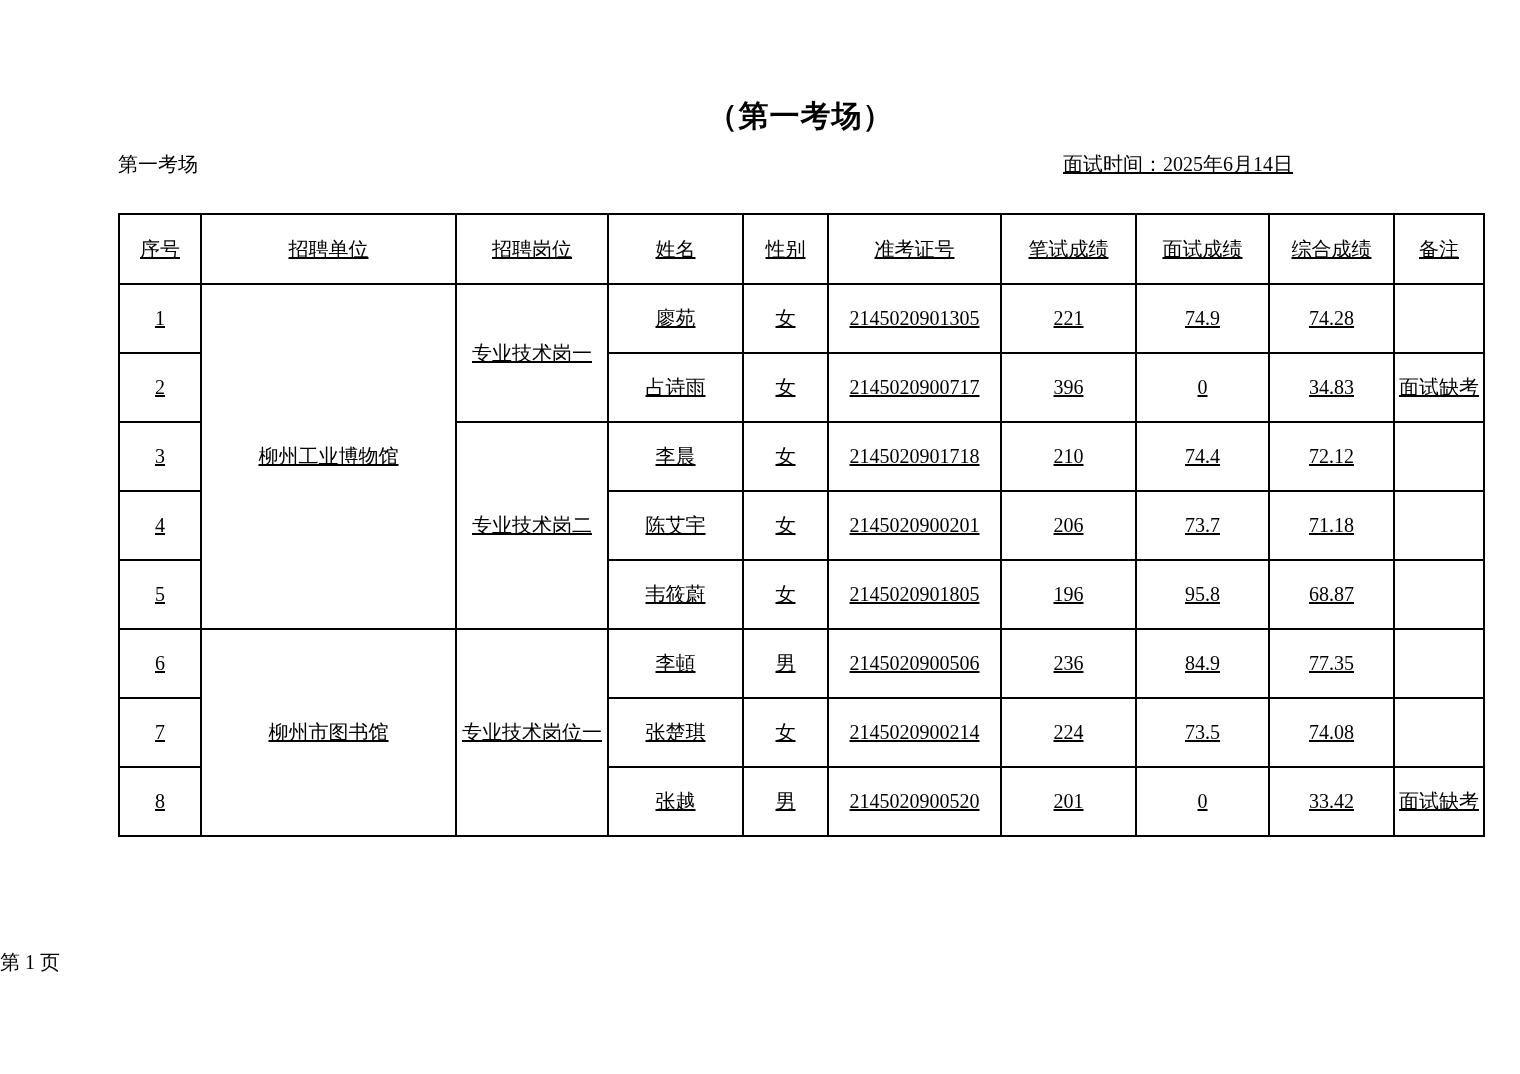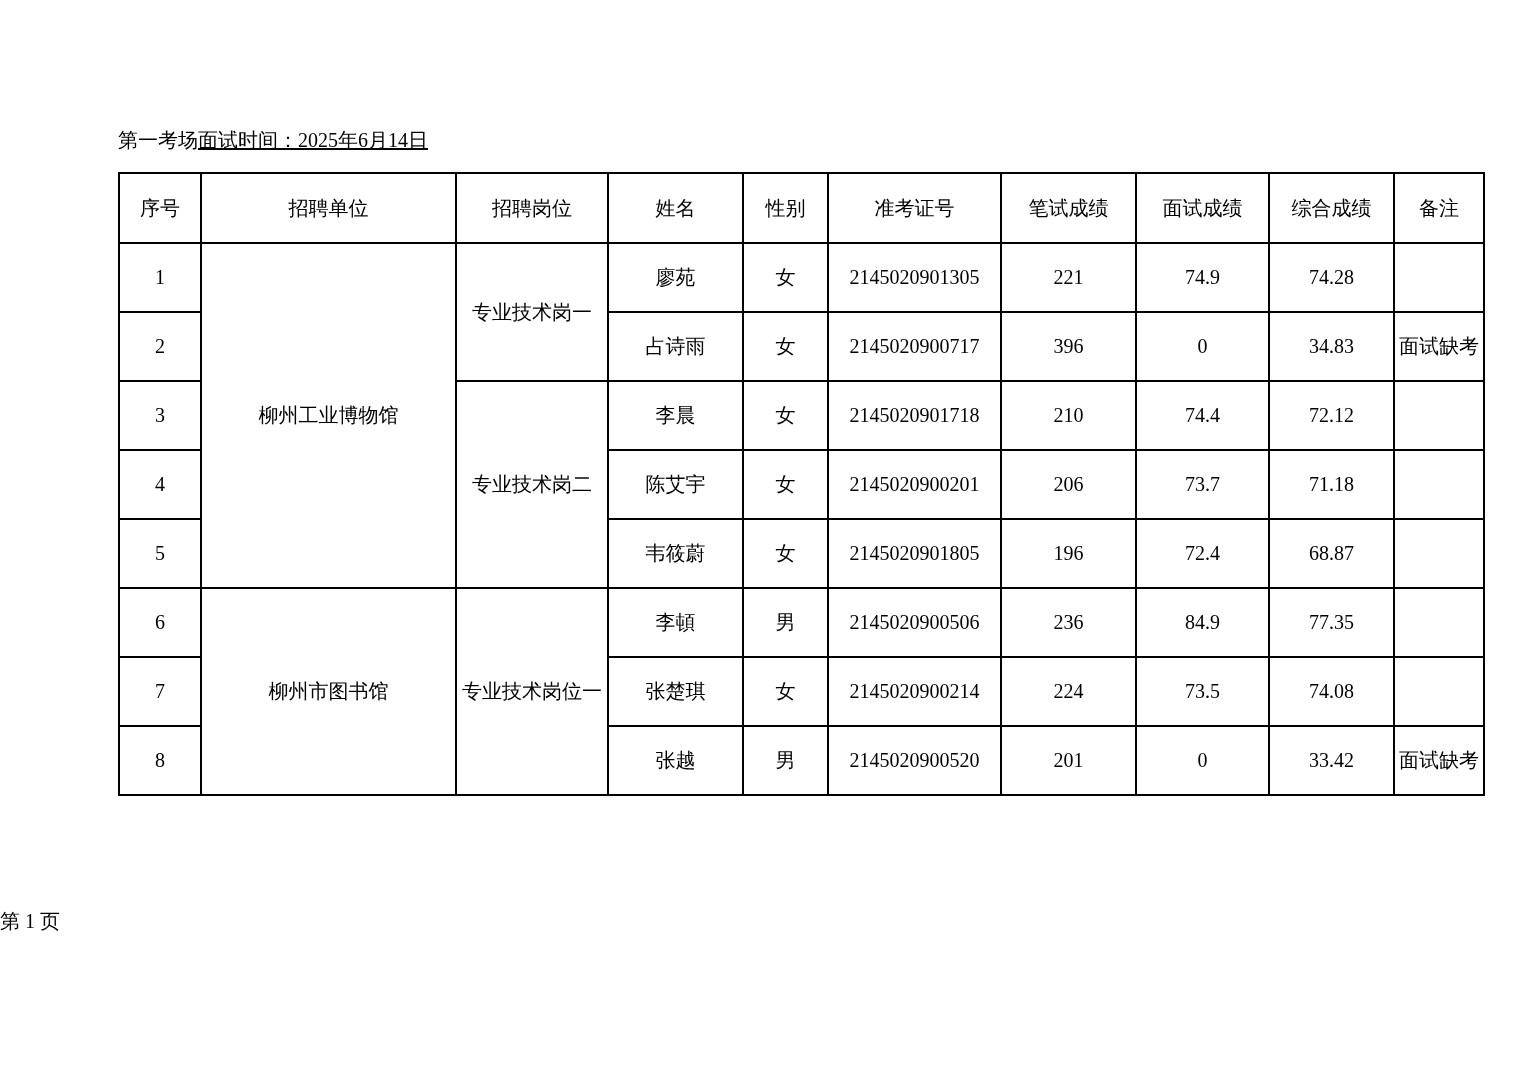--- a/index.html
+++ b/index.html
@@ -20,35 +20,37 @@
   }
   .title-block {
     padding-top: 96px;
     text-align: center;
     font-weight: bold;
     font-size: 30px;
     line-height: 40px;
     letter-spacing: 1px;
   }
   .meta-row {
-    margin-top: 32px;
+    margin-top: 16px;
     display: flex;
+    justify-content: space-between;
     align-items: baseline;
     font-size: 20px;
     line-height: 24px;
   }
   .meta-row .time {
     padding-right: 190px;
     text-decoration: underline;
   }
   table.scores {
-    margin-top: 20px;
+    margin-top: 37px;
     border-collapse: collapse;
     table-layout: fixed;
     width: 1365px;
+    text-decoration: underline;
   }
   table.scores th,
   table.scores td {
     border: 2px solid #000000;
     text-align: center;
     vertical-align: middle;
     font-size: 20px;
     font-weight: normal;
     padding: 0 2px;
     overflow: hidden;
@@ -62,20 +64,21 @@
     text-align: left;
     font-size: 20px;
   }
 </style>
 </head>
 <body>
 
 <div class="page">
 
   <div class="title-block">
+    <div>（第一考场）</div>
   </div>
 
   <div class="meta-row">
     <span class="venue">第一考场</span>
     <span class="time">面试时间：2025年6月14日</span>
   </div>
 
   <table class="scores">
     <colgroup>
       <col style="width:82px">
@@ -146,21 +149,21 @@
         <td>73.7</td>
         <td>71.18</td>
         <td></td>
       </tr>
       <tr>
         <td>5</td>
         <td>韦筱蔚</td>
         <td>女</td>
         <td>2145020901805</td>
         <td>196</td>
-        <td>72.4</td>
+        <td>95.8</td>
         <td>68.87</td>
         <td></td>
       </tr>
       <tr>
         <td>6</td>
         <td rowspan="3">柳州市图书馆</td>
         <td rowspan="3">专业技术岗位一</td>
         <td>李頓</td>
         <td>男</td>
         <td>2145020900506</td>

